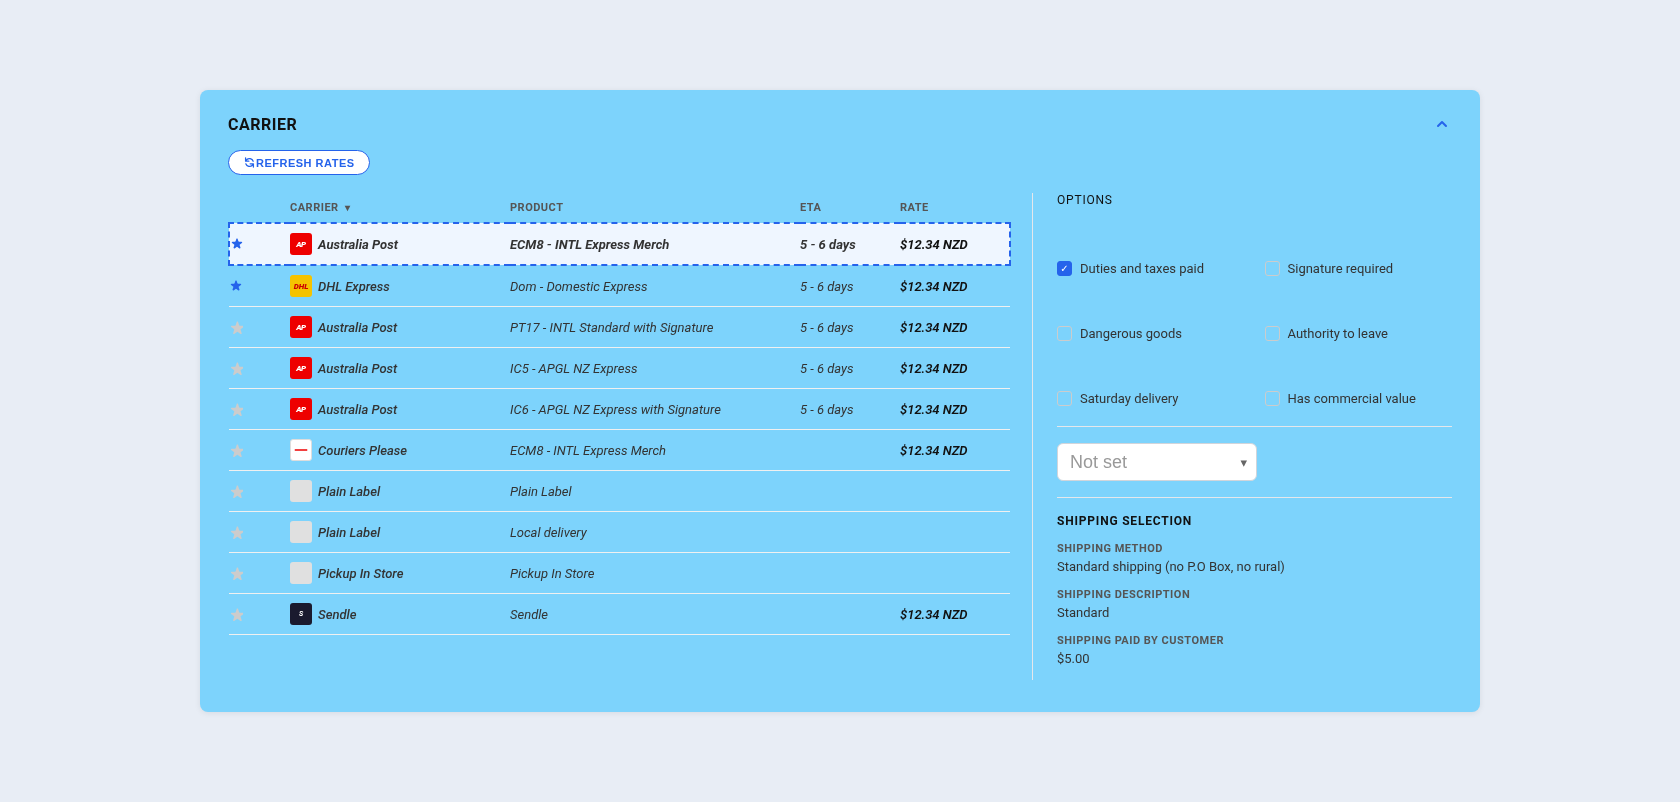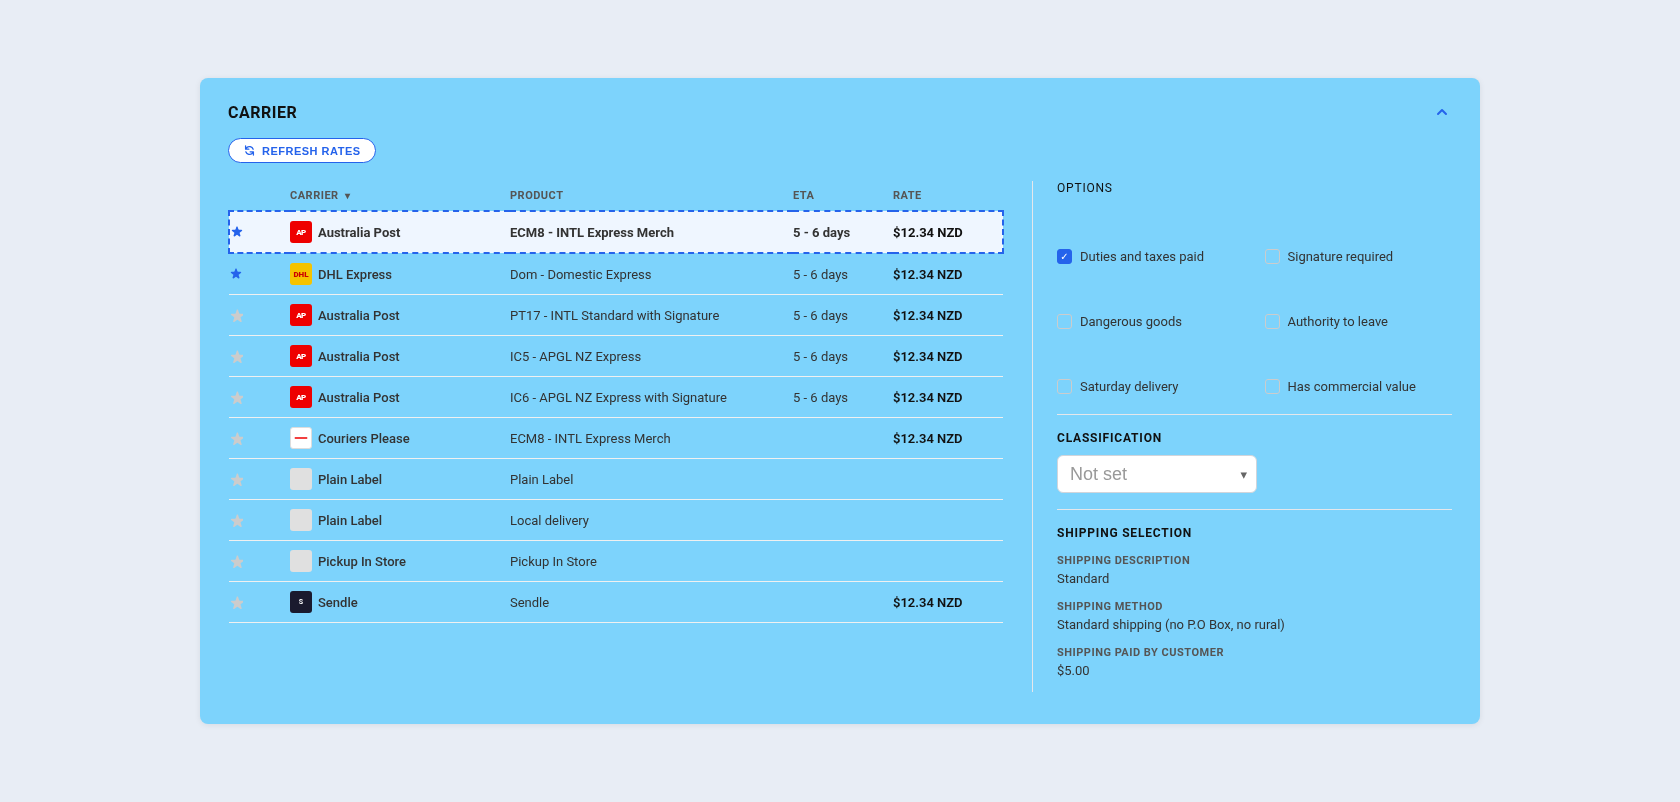--- a/index.html
+++ b/index.html
@@ -35,36 +35,35 @@
     }
     .chevron-up {
       width: 20px;
       height: 20px;
       color: #2563eb;
       cursor: pointer;
     }
     .refresh-btn {
       display: inline-flex;
       align-items: center;
-      gap: 6px;
       border: 1.5px solid #2563eb;
       border-radius: 20px;
       padding: 5px 14px;
       color: #2563eb;
       font-size: 11px;
       font-weight: 700;
       letter-spacing: 0.5px;
       background: #fff;
       cursor: pointer;
       margin-bottom: 18px;
       text-transform: uppercase;
     }
     .main-content {
       display: flex;
-      gap: 28px;
+      gap: 21px;
     }
     .table-section {
       flex: 1;
       min-width: 0;
     }
     .options-section {
       width: 420px;
       flex-shrink: 0;
       padding-left: 24px;
       border-left: 1px solid #e5e7eb;
@@ -92,20 +91,21 @@
     .carrier-table tbody tr {
       border-bottom: 1px solid #f0f0f0;
     }
     .carrier-table tbody tr.selected {
       background: #eff6ff;
       border: 2px dashed #2563eb;
     }
     .carrier-table tbody tr td {
       padding: 9px 10px 9px 0;
       vertical-align: middle;
+      font-style: italic;
     }
     .carrier-table tbody tr.selected td {
       font-weight: 700;
     }
     .row-actions {
       display: flex;
       align-items: center;
       gap: 4px;
       width: 50px;
     }
@@ -498,39 +498,38 @@
       <span>Saturday delivery</span>
     </div>
           <div class="option-item">
       <div class="checkbox "></div>
       <span>Has commercial value</span>
     </div>
         </div>
 
       <hr class="section-divider">
 
-      <div class="classification-title">CLASSIFICATION</div>
       <div class="select-wrapper">
         <select id="classification-select">
         <option value="Not set" style="color: rgb(153, 153, 153);">Not set</option><option value="Document">Document</option><option value="Gift">Gift</option><option value="Sample">Sample</option><option value="Sale of Goods">Sale of Goods</option><option value="Returned Goods">Returned Goods</option></select>
         <span class="select-arrow">▾</span>
       </div>
 
       <hr class="section-divider">
 
       <div class="shipping-selection-title">SHIPPING SELECTION</div>
 
       <div class="shipping-field">
+        <div class="shipping-field-label">SHIPPING METHOD</div>
+        <div class="shipping-field-value">Standard shipping (no P.O Box, no rural)</div>
+      </div>
+
+      <div class="shipping-field">
         <div class="shipping-field-label">SHIPPING DESCRIPTION</div>
         <div class="shipping-field-value">Standard</div>
-      </div>
-
-      <div class="shipping-field">
-        <div class="shipping-field-label">SHIPPING METHOD</div>
-        <div class="shipping-field-value">Standard shipping (no P.O Box, no rural)</div>
       </div>
 
       <div class="shipping-field">
         <div class="shipping-field-label">SHIPPING PAID BY CUSTOMER</div>
         <div class="shipping-field-value">$5.00</div>
       </div>
     </div>
   </div>
 </div>
 

